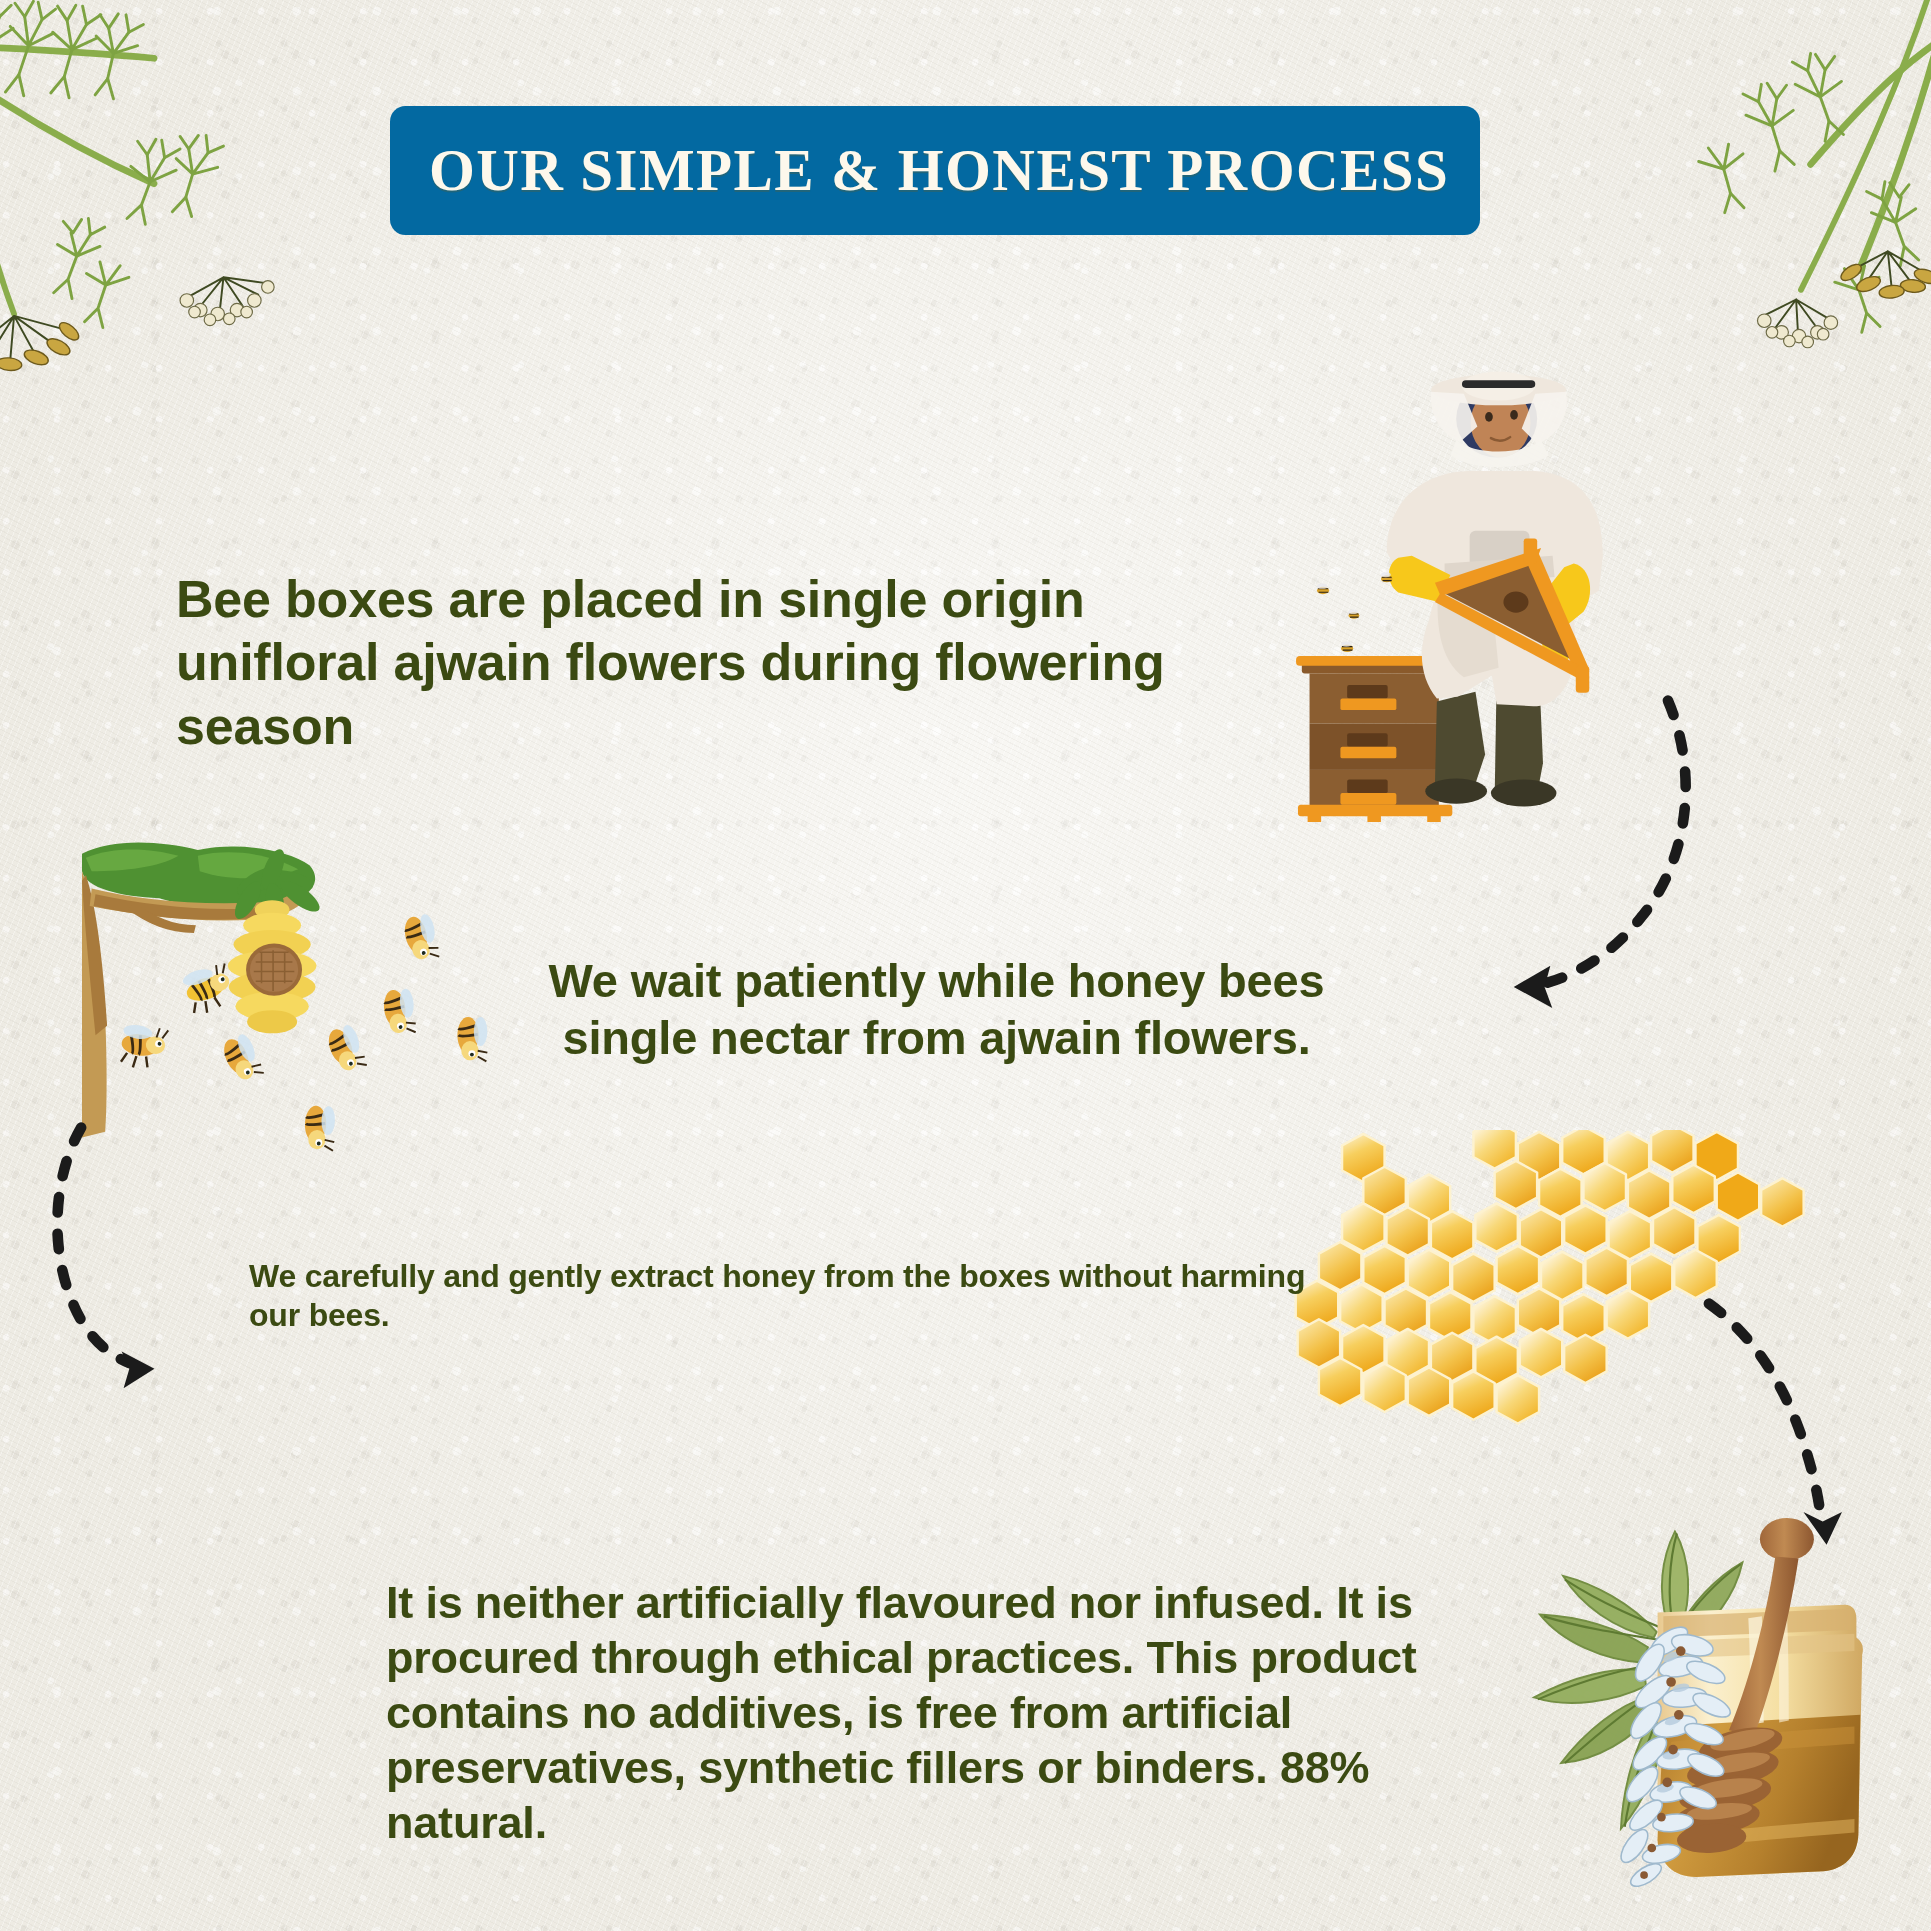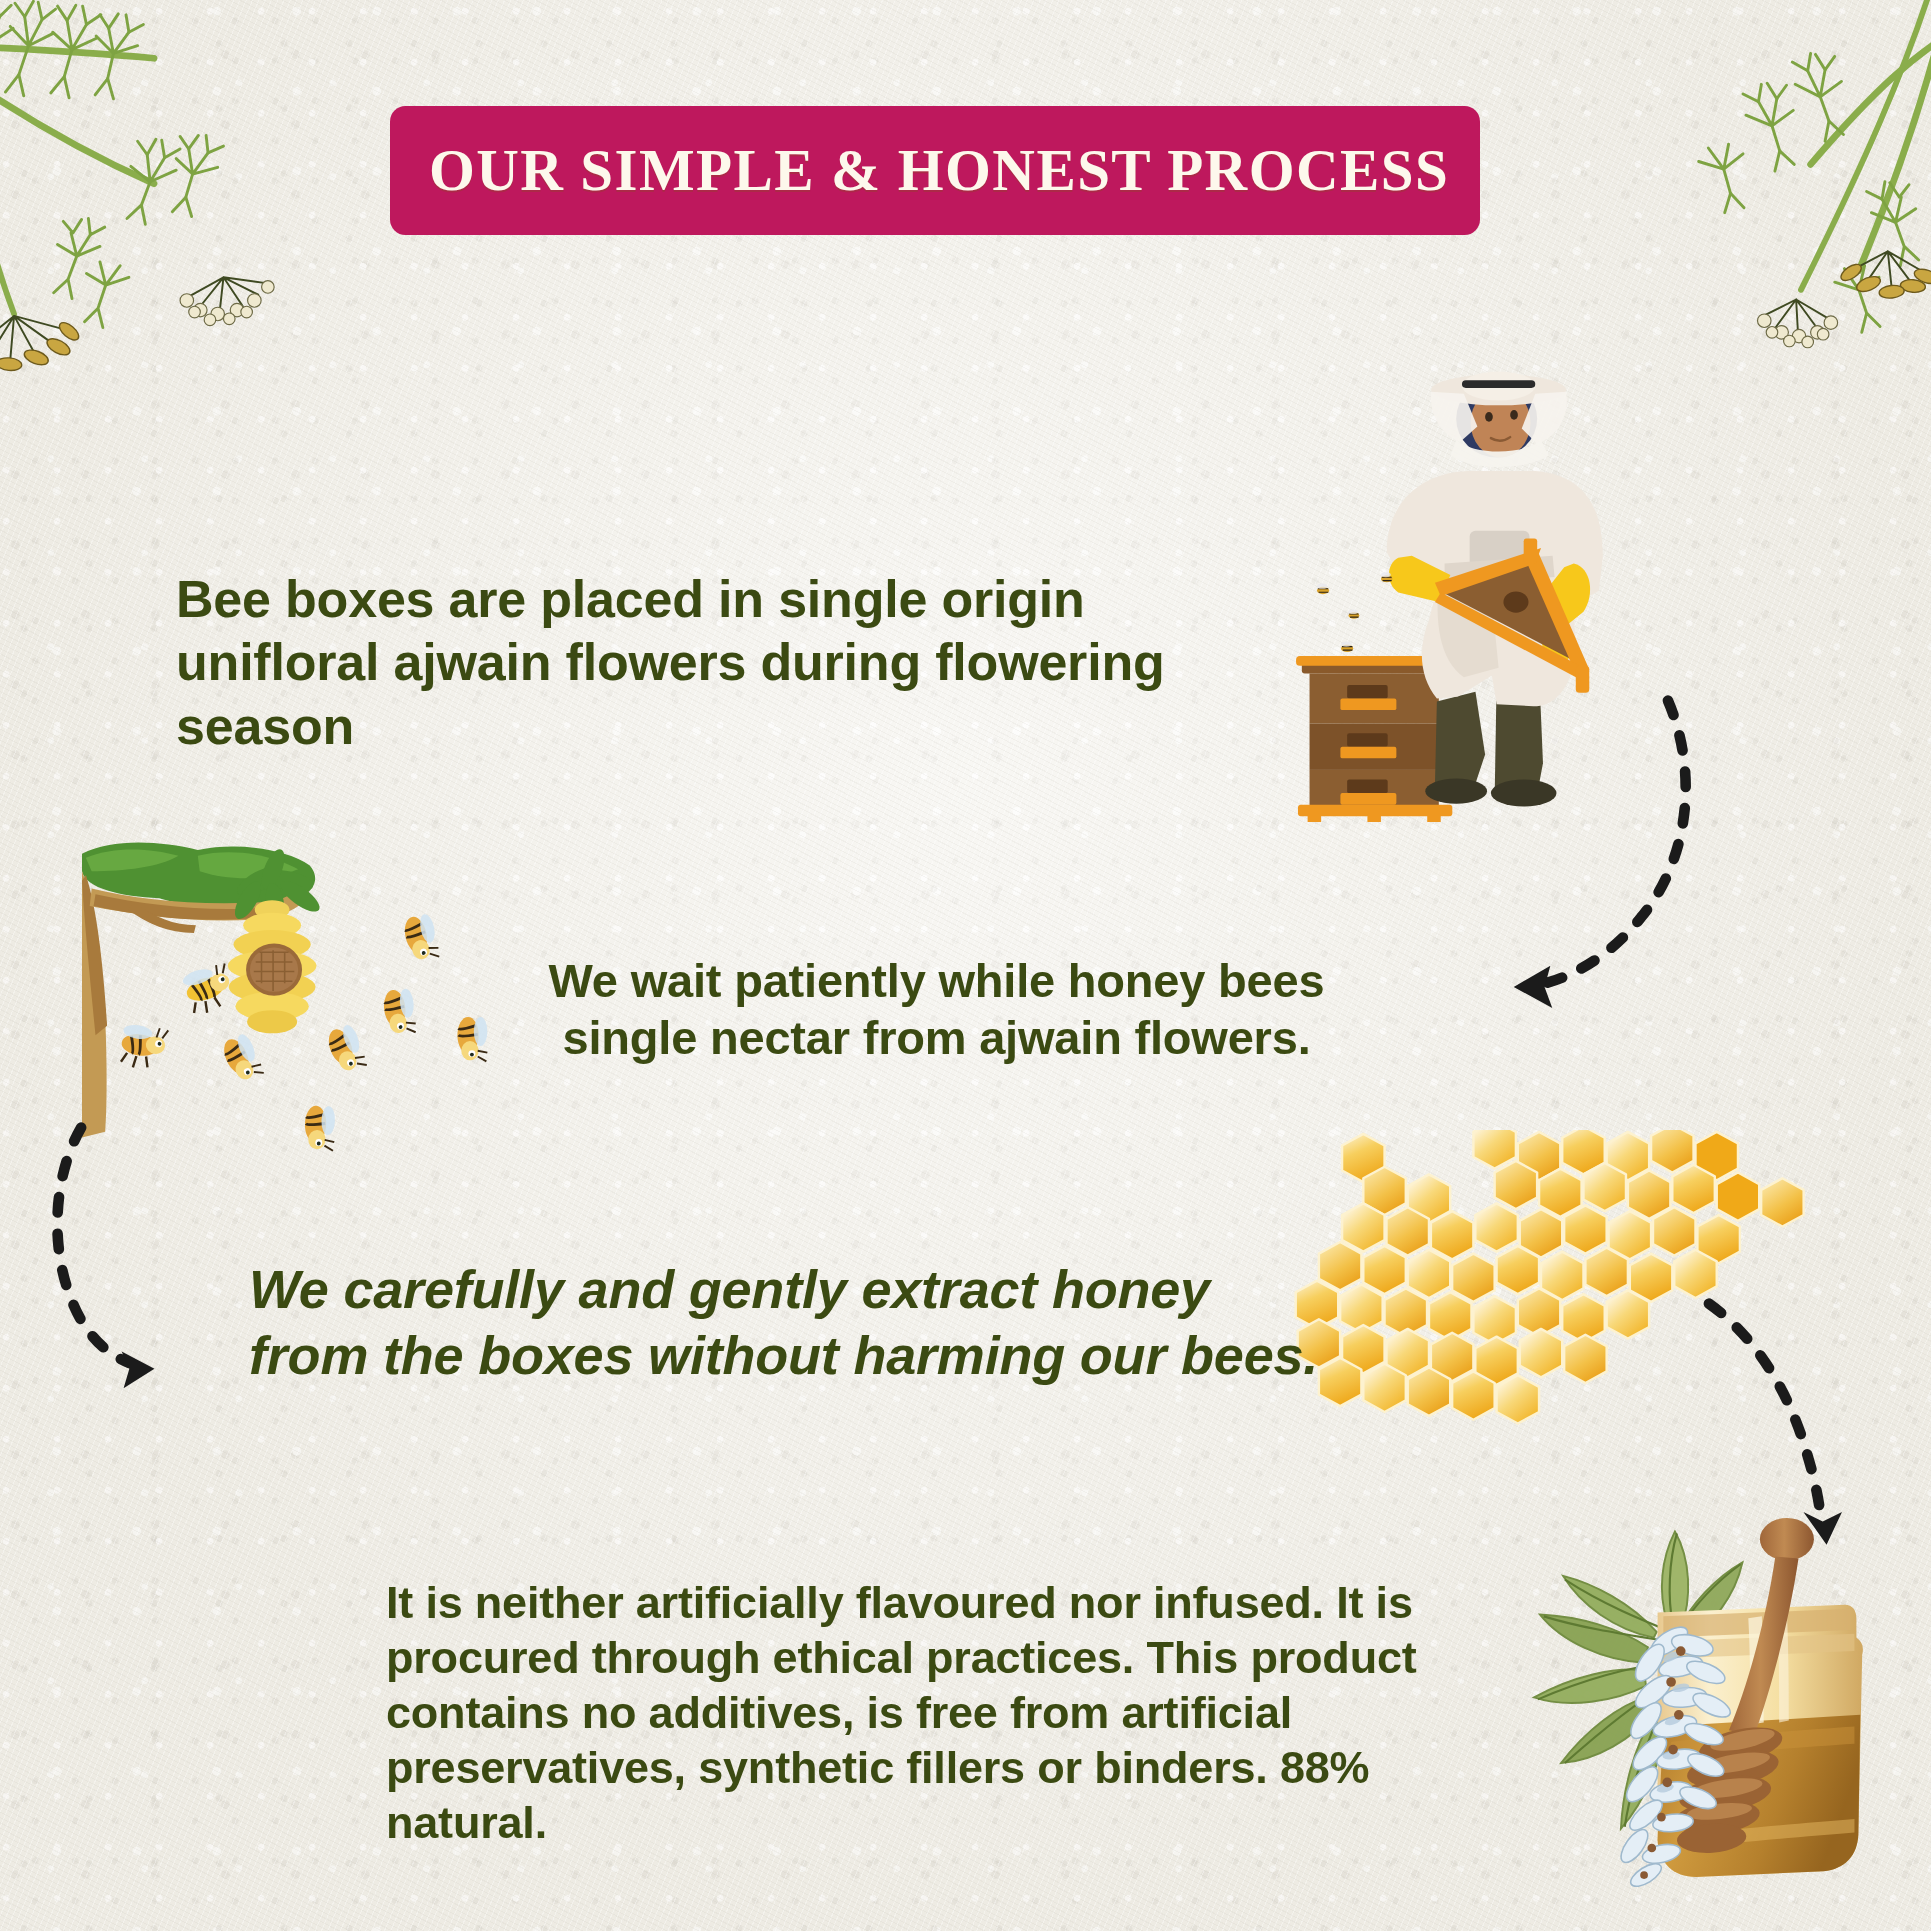--- a/index.html
+++ b/index.html
@@ -38,21 +38,21 @@
       repeating-linear-gradient(27deg, rgba(176,172,160,.10) 0 1px, transparent 1px 4.8px),
       repeating-linear-gradient(113deg, rgba(255,255,255,.35) 0 1px, transparent 1px 5.8px),
       radial-gradient(ellipse at 50% 40%, rgba(255,255,255,.5), rgba(228,224,214,.25) 70%);
   }
 
   
   #banner {
     position:absolute;
     left:390px; top:106px;
     width:1090px; height:129px;
-    background:#be185d;
+    background:#0369a1;
     border-radius:15.4px;
     display:flex; align-items:center; justify-content:center;
     z-index:6;
     padding-left:8px;
   }
   #banner-title {
     font-family:"Liberation Serif", serif;
     font-weight:bold;
     font-size:59px;
     letter-spacing:1.4px;
@@ -65,21 +65,21 @@
   .step-text {
     position:absolute;
     color:#3b4a12;
     font-weight:bold;
     line-height:1.22;
     z-index:5;
     letter-spacing:-0.2px;
   }
   #step1-text { left:176px; top:568px; width:1120px; font-size:52px; }
   #step2-text { left:502px; top:952px; width:869px; font-size:47px; text-align:center;}
-  #step3-text { left:249px; top:1257px; width:1081px; font-size:54px;font-style:italic; }
+  #step3-text { left:249px; top:1257px; width:1081px; font-size:32px; }
   #step4-text { left:386px; top:1576px; width:1091px; font-size:45px; }
 
   
   .arrow { position:absolute; z-index:4; }
   #arrow1 { left:1506px; top:676px; }
   #arrow2 { left:29px;   top:1110px; }
   #arrow3 { left:1699px; top:1294px; }
 
   
   .illus { position:absolute; z-index:3; }

